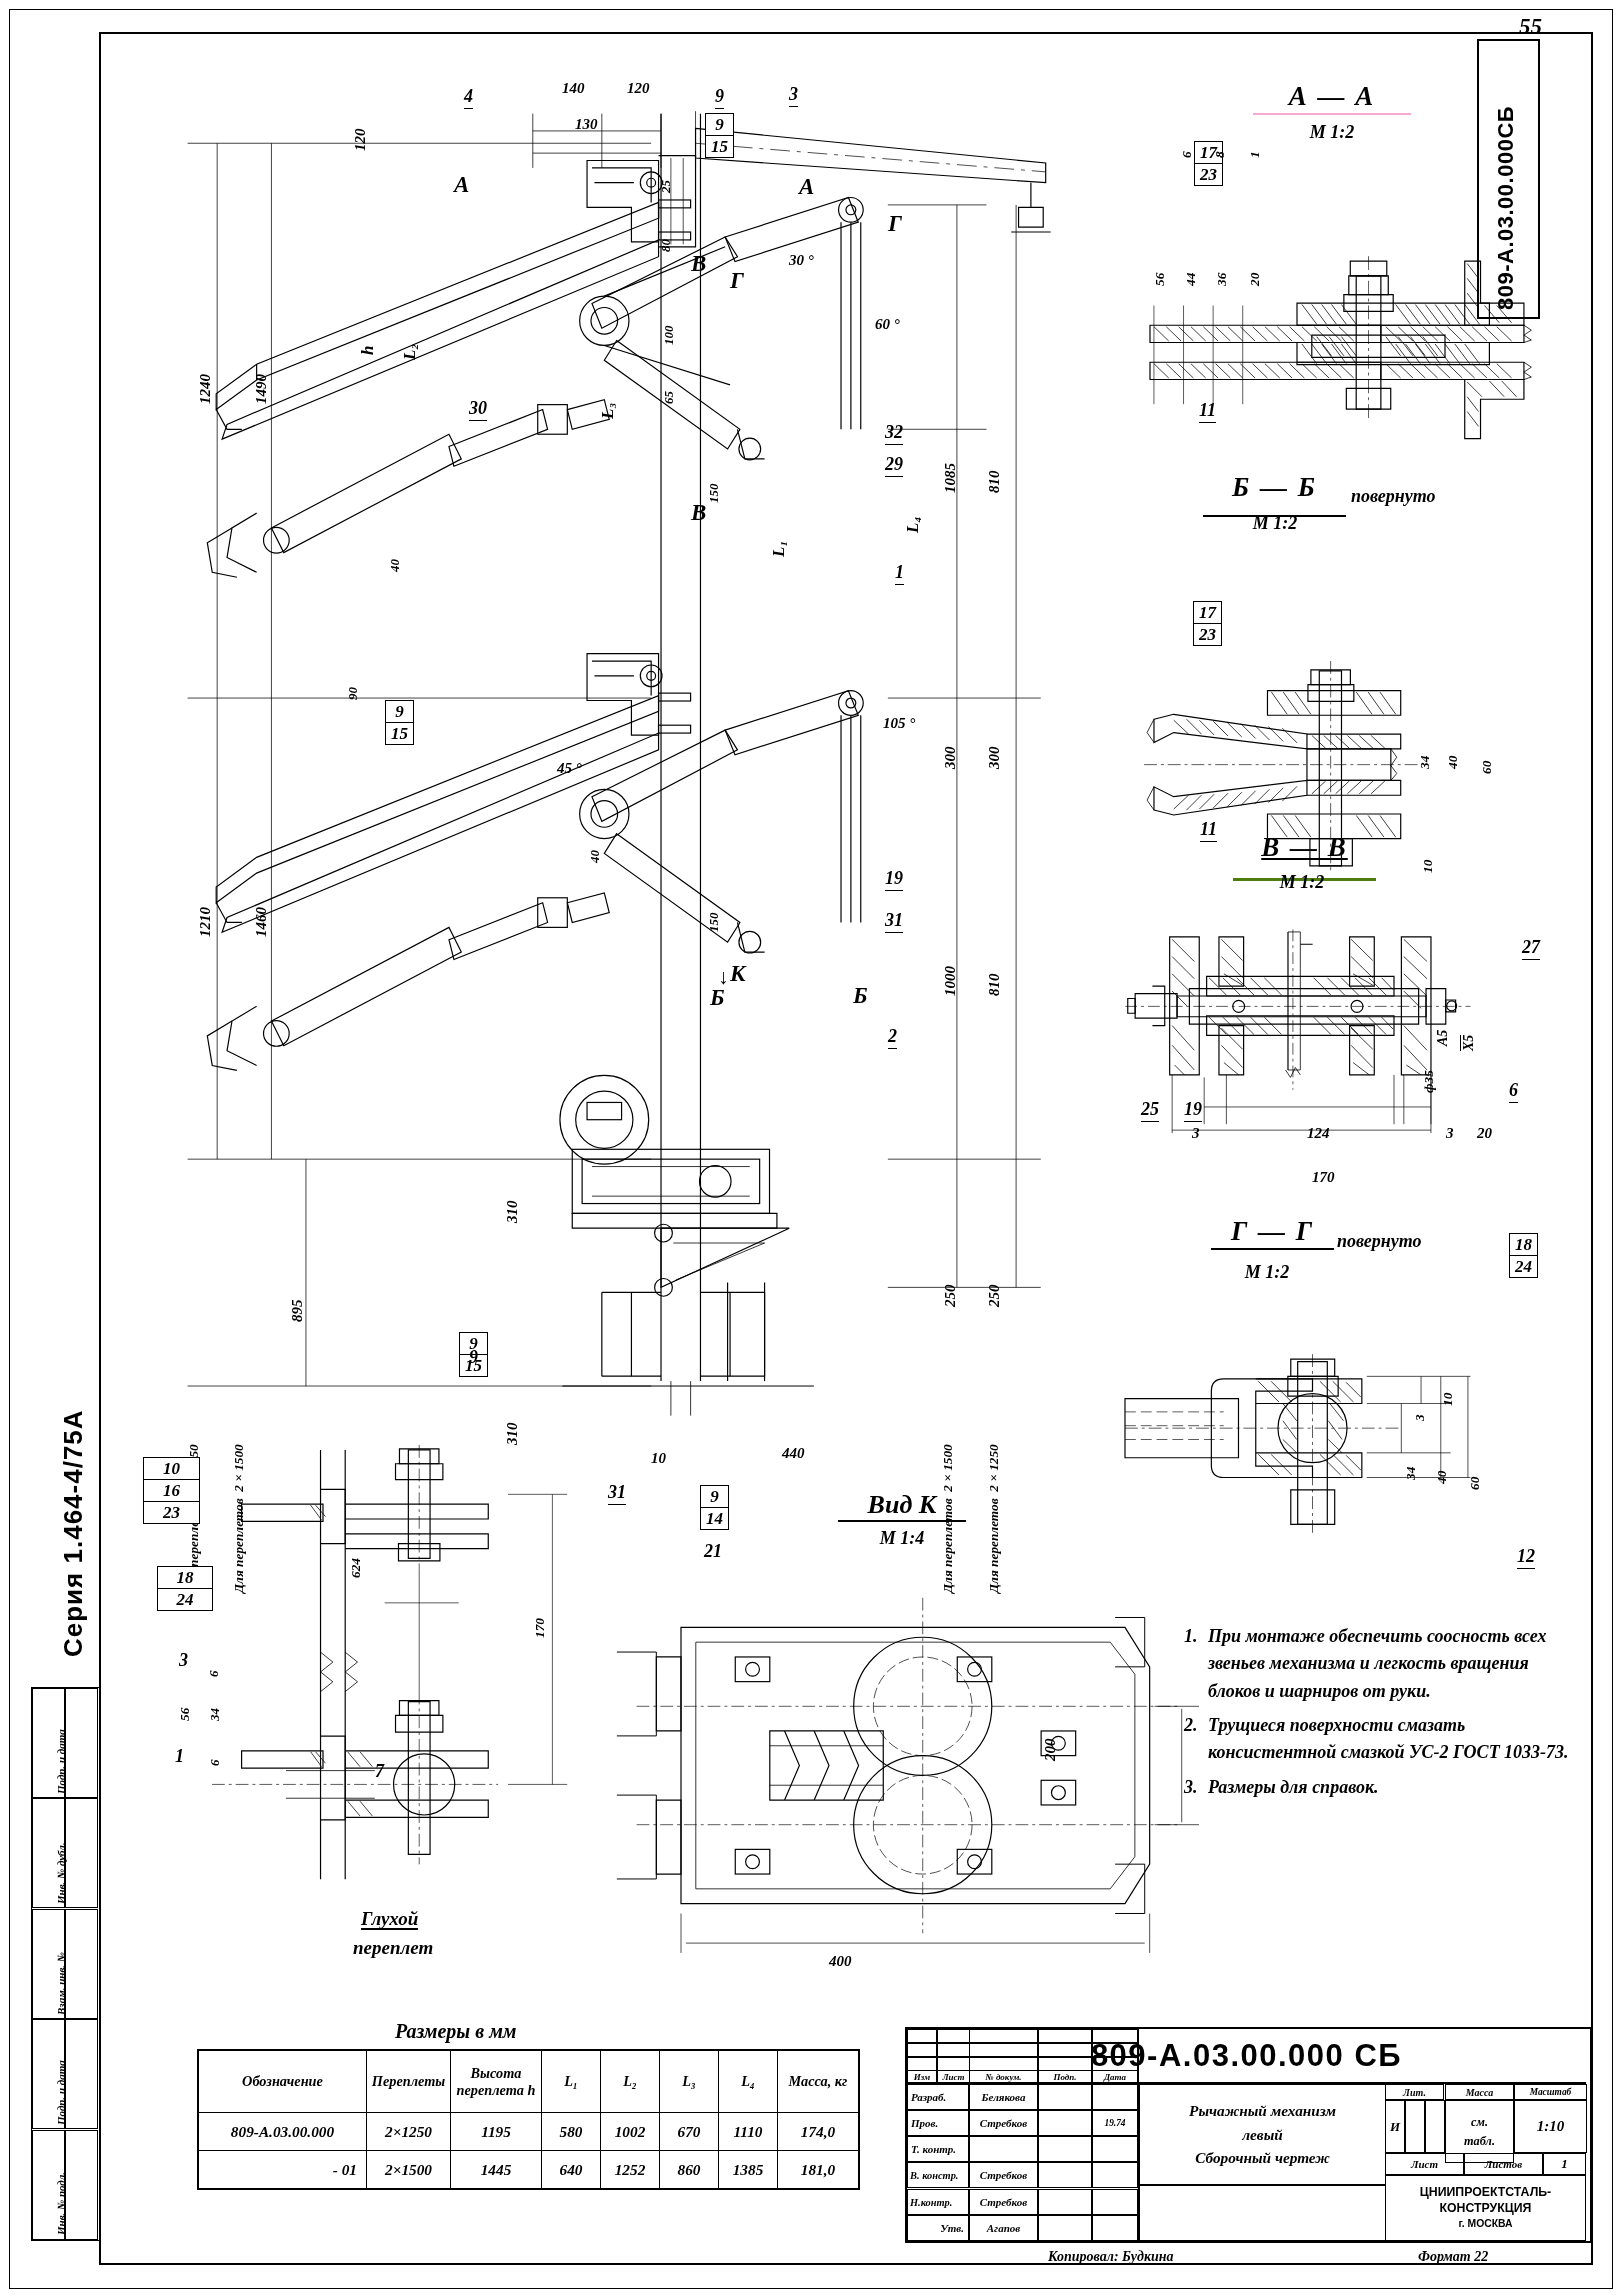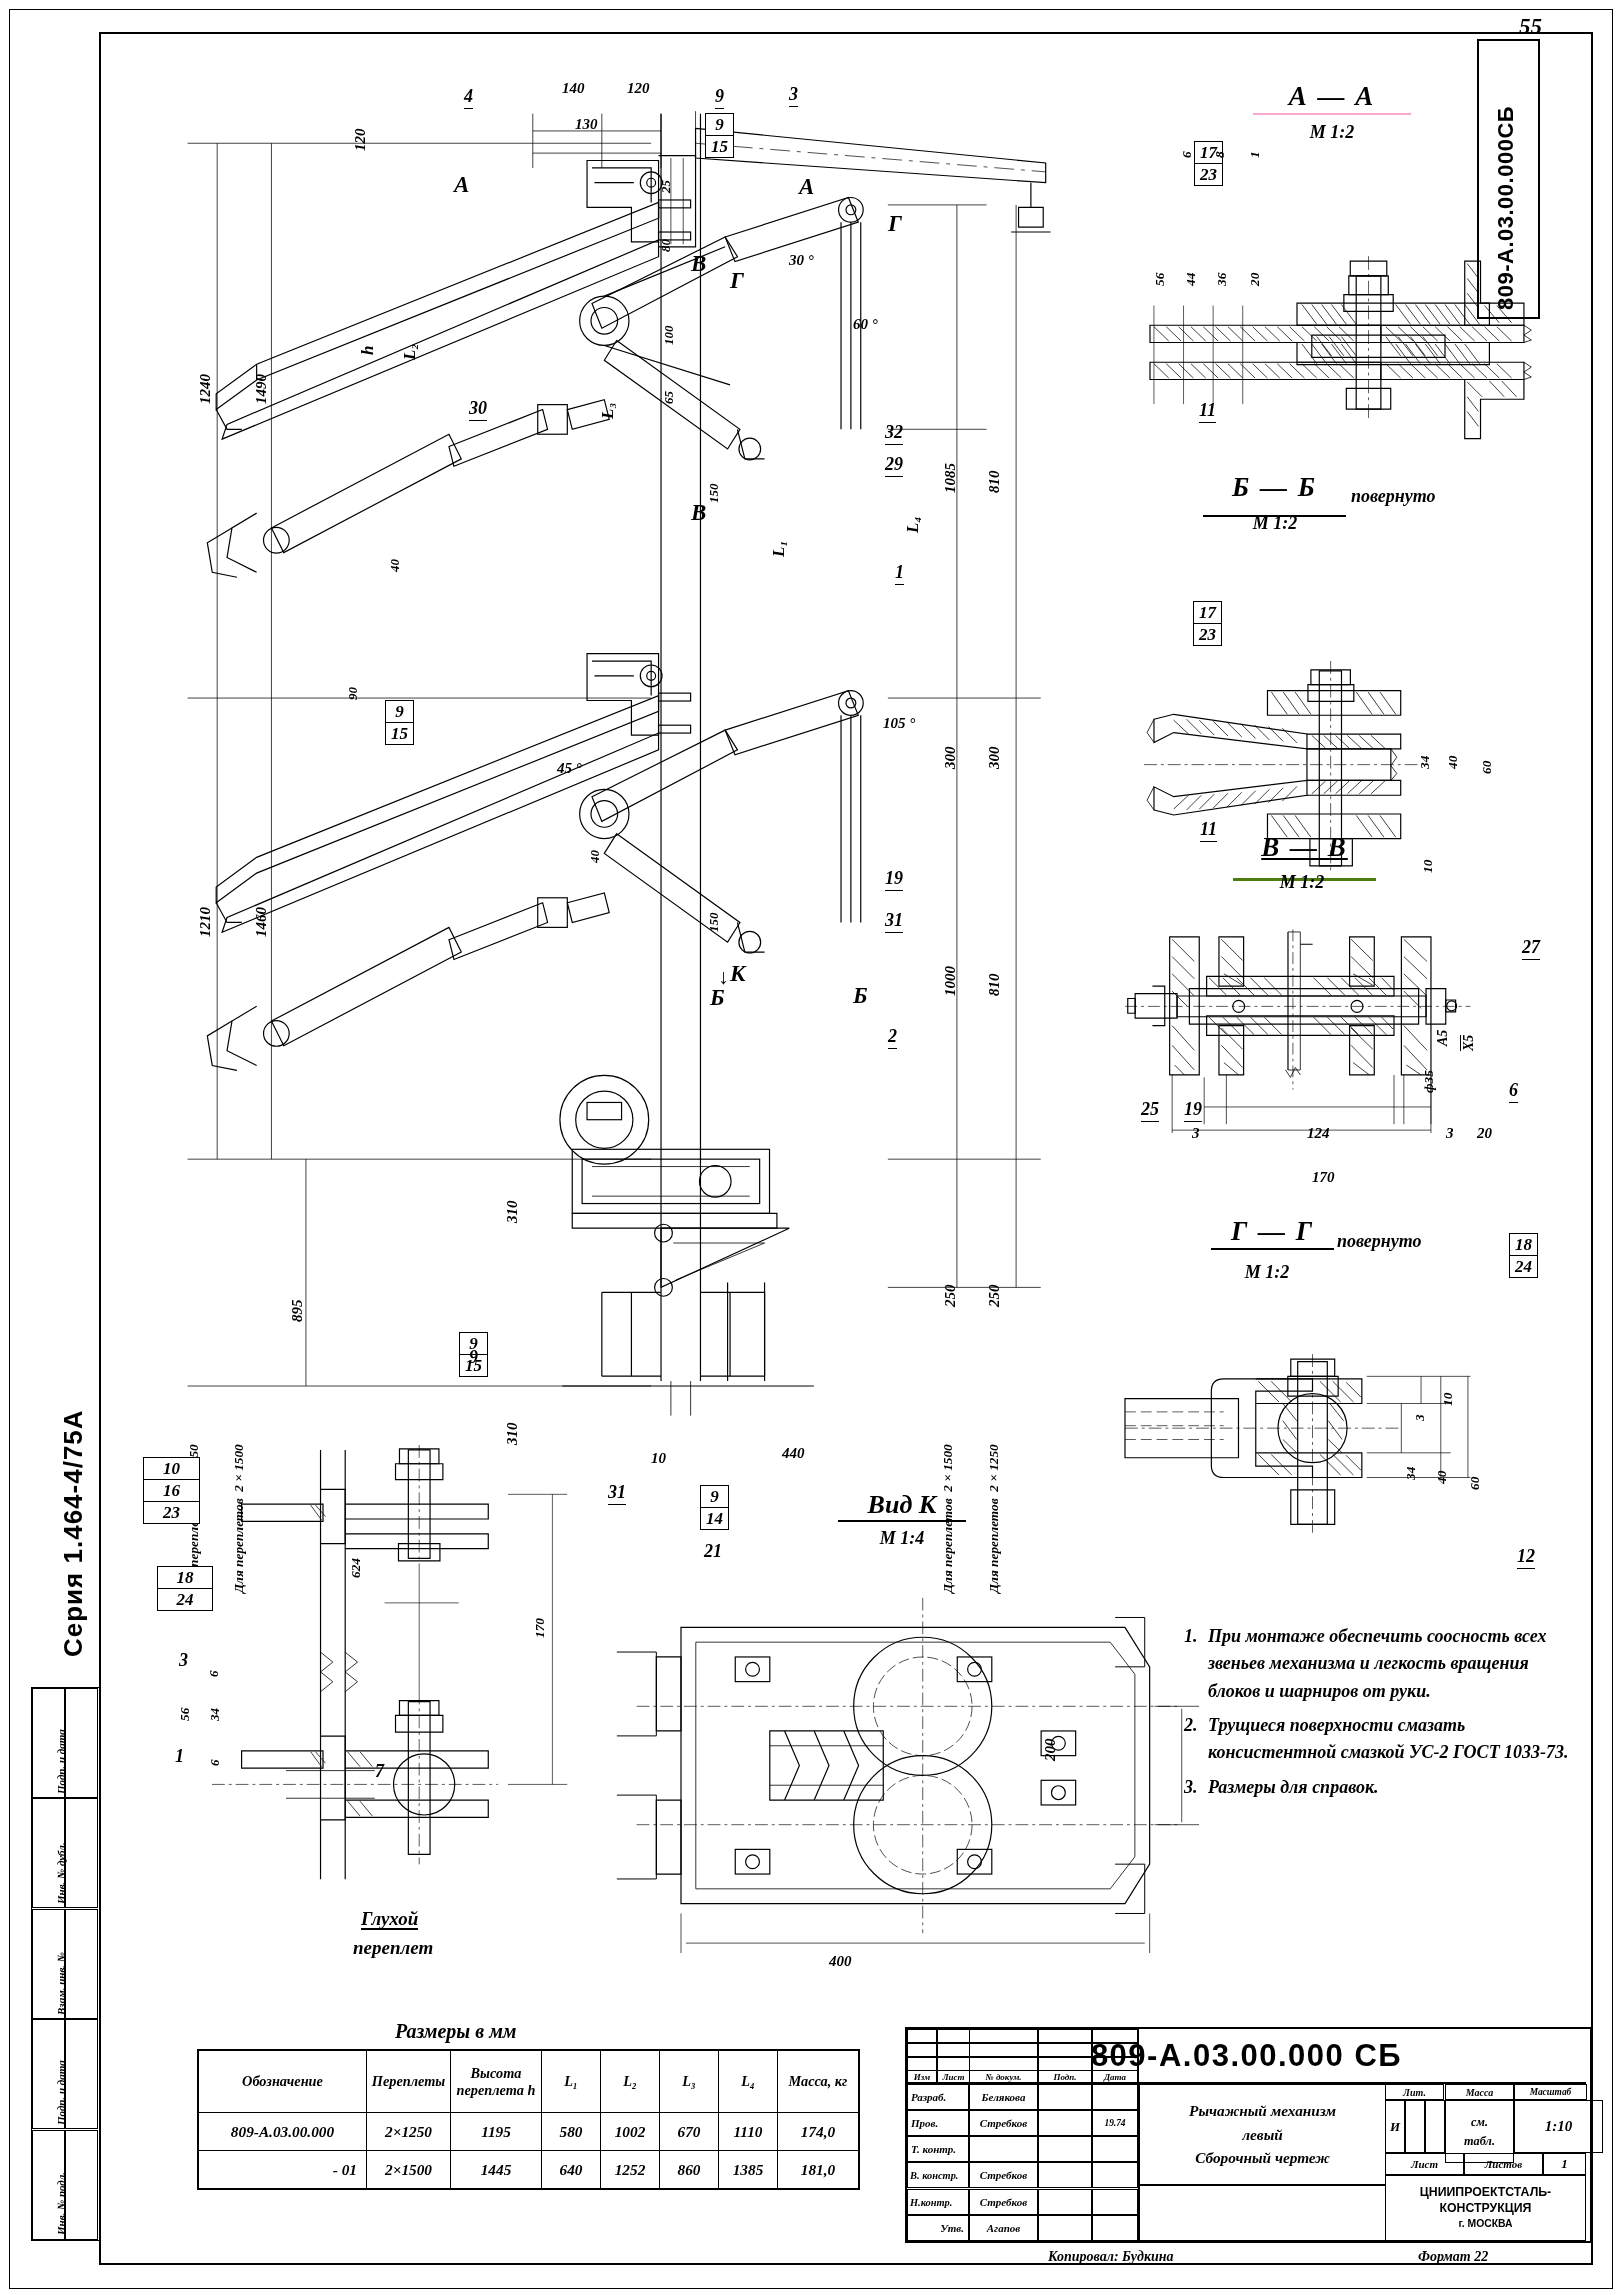--- a/index.html
+++ b/index.html
@@ -240,21 +240,21 @@
   <div class="vdim" style="left:186px;top:1593px;font-size:13.3px;">Для переплетов  2 × 1250</div>
   <div class="vdim" style="left:231px;top:1593px;font-size:13.3px;">Для переплетов  2 × 1500</div>
 
   <div class="vdim" style="left:358px;top:355px;font-size:17px;">h</div>
   <div class="vdim" style="left:400px;top:360px;font-size:17px;">L₂</div>
   <div class="vdim" style="left:598px;top:419px;font-size:17px;">L₃</div>
   <div class="vdim" style="left:769px;top:557px;font-size:17px;">L₁</div>
   <div class="vdim" style="left:903px;top:533px;font-size:17px;">L₄</div>
 
   <div class="dim" style="left:789px;top:252px;">30 °</div>
-  <div class="dim" style="left:853px;top:316px;">60 °</div>
+  <div class="dim" style="left:875px;top:316px;">60 °</div>
   <div class="dim" style="left:883px;top:715px;">105 °</div>
   <div class="dim" style="left:557px;top:760px;">45 °</div>
 
   <div class="numlbl" style="left:464px;top:86px;">4</div>
   <div class="numlbl" style="left:715px;top:86px;">9</div>
   <div class="numlbl" style="left:789px;top:84px;">3</div>
   <div class="numlbl" style="left:469px;top:398px;">30</div>
   <div class="numlbl" style="left:885px;top:422px;">32</div>
   <div class="numlbl" style="left:885px;top:454px;">29</div>
   <div class="numlbl" style="left:895px;top:562px;">1</div>
@@ -758,21 +758,21 @@
     <div class="tbcell" style="left:538px;top:55px;width:69px;height:16px;font-size:10px;">Масса</div>
     <div class="tbcell" style="left:607px;top:55px;width:73px;height:16px;font-size:9.4px;">Масштаб</div>
 
     <div class="tbcell" style="left:478px;top:71px;width:20px;height:53px;font-size:13px;">И</div>
     <div class="tbcell" style="left:498px;top:71px;width:20px;height:53px;"></div>
     <div class="tbcell" style="left:518px;top:71px;width:20px;height:53px;"></div>
     <div class="tbcell" style="left:538px;top:71px;width:69px;height:63px;font-size:12.3px;flex-direction:column;line-height:1.5;">
       <span>см.</span>
       <span>табл.</span>
     </div>
-    <div class="tbcell" style="left:607px;top:71px;width:89px;height:53px;font-size:15px;">1:10</div>
+    <div class="tbcell" style="left:607px;top:71px;width:73px;height:53px;font-size:15px;">1:10</div>
 
     <div class="tbcell" style="left:478px;top:124px;width:79px;height:22px;font-size:11px;">Лист</div>
     <div class="tbcell" style="left:557px;top:124px;width:79px;height:22px;font-size:11px;">Листов</div>
     <div class="tbcell" style="left:636px;top:124px;width:43px;height:22px;font-size:13px;">1</div>
 
     <div class="tbcell" style="left:478px;top:146px;width:201px;height:66px;flex-direction:column;font-style:normal;font-family:'Liberation Sans',sans-serif;line-height:1.3;">
       <span style="font-size:12.3px;">ЦНИИПРОЕКТСТАЛЬ-</span>
       <span style="font-size:12.3px;">КОНСТРУКЦИЯ</span>
       <span style="font-size:10.4px;">г. МОСКВА</span>
     </div>

